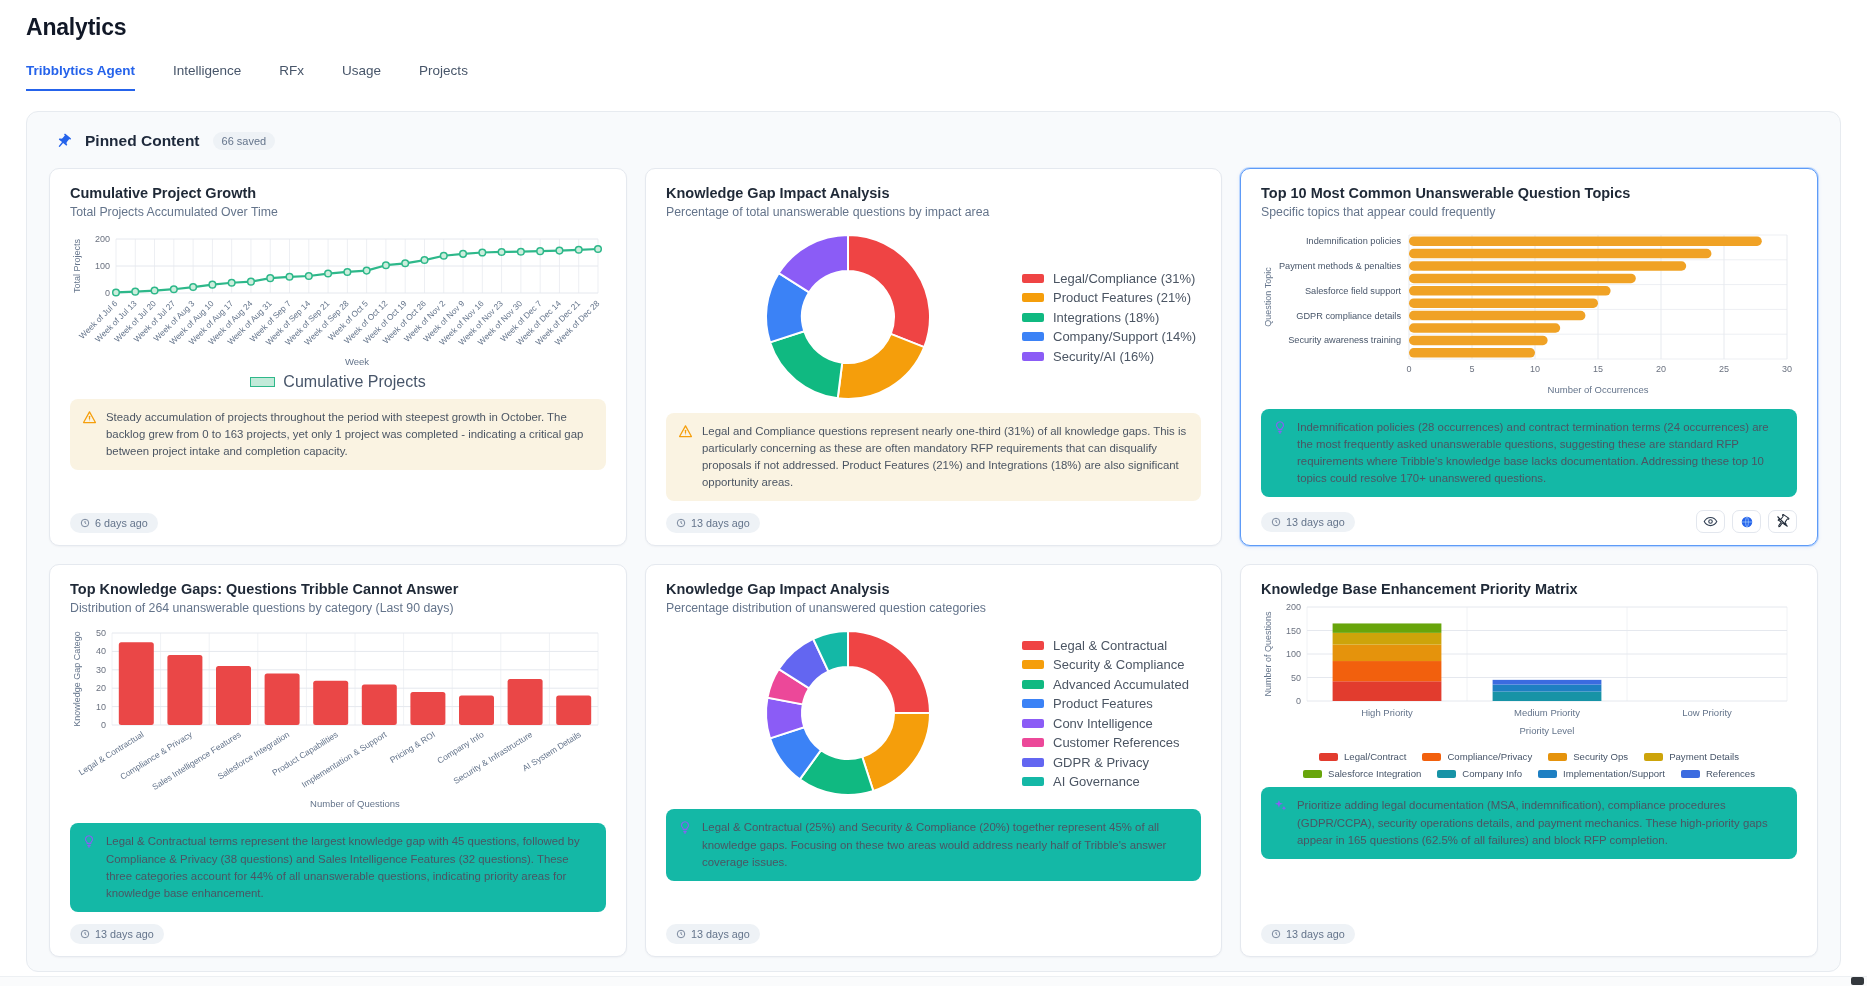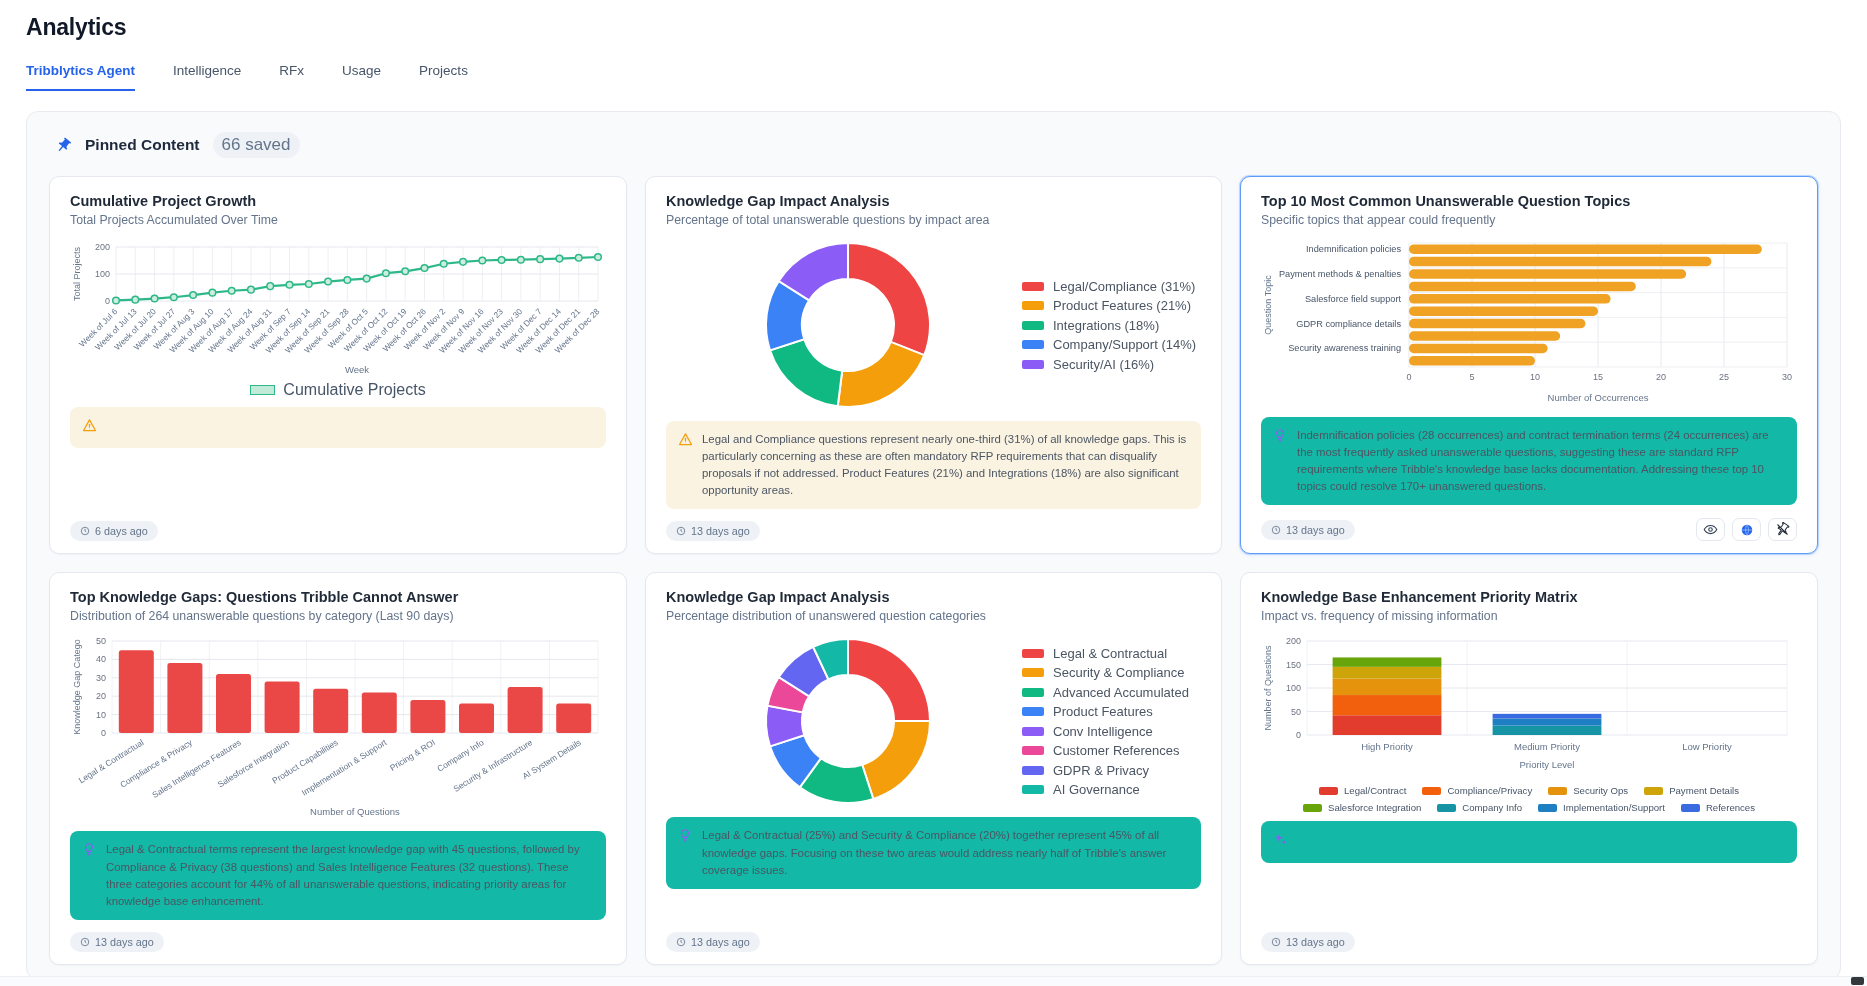--- a/index.html
+++ b/index.html
@@ -11,21 +11,21 @@
   .page-title { font-size:23px; font-weight:700; color:#111827; letter-spacing:-.2px; }
   .page-sub { margin-top:9px; font-size:13.8px; color:#4b5563; }
 
   .tabs { display:flex; gap:38px; margin-top:22px; padding:0 26px; }
   .tab { font-size:13.5px; color:#475569; padding-bottom:11px; cursor:pointer; border-bottom:2.5px solid transparent; }
   .tab.active { color:#2563eb; font-weight:700; border-bottom-color:#2563eb; }
 
   .panel { margin:20px 26px 0 26px; background:#f8fafc; border:1px solid #e7ebf0; border-radius:12px; padding:18px 22px 14px 22px; }
   .panel-header { display:flex; align-items:center; gap:13px; margin:2px 0 18px 6px; }
   .panel-title { font-size:15.5px; font-weight:700; color:#1e293b; }
-  .badge { font-size:17px; color:#64748b; background:#eef2f6; border-radius:999px; padding:3px 9px; }
+  .badge { font-size:11px; color:#64748b; background:#eef2f6; border-radius:999px; padding:3px 9px; }
 
   .grid { display:grid; grid-template-columns:repeat(3,1fr); gap:18px; }
   .card { background:#fff; border:1px solid #e5e9ef; border-radius:10px; padding:16px 20px 12px 20px;
     display:flex; flex-direction:column; box-shadow:0 1px 2px rgba(16,24,40,.04); }
   .card.highlighted { border:1px solid #5e9bf7; box-shadow:0 0 0 1px #bcd7fe, 0 1px 4px rgba(37,99,235,.12); }
   .card-title { font-size:14.5px; font-weight:700; color:#1f2937; }
   .card-sub { font-size:12.3px; color:#64748b; margin-top:4px; margin-bottom:8px; }
 
   .chart { margin-top:2px; }
   .line-legend { display:flex; align-items:center; justify-content:center; gap:8px; margin-top:0px; }
@@ -184,20 +184,21 @@
         <span class="lbl">Cumulative Projects</span>
       </div>
       <div class="annotation warning">
         <span class="ann-icon">
           <svg width="15" height="15" viewBox="0 0 24 24" fill="none" stroke="#f59e0b" stroke-width="2" stroke-linecap="round" stroke-linejoin="round">
               <path d="M12 3 2.5 20h19L12 3Z"></path>
               <path d="M12 10v4.5"></path>
               <circle cx="12" cy="17.3" r=".7" fill="#f59e0b" stroke="none"></circle>
             </svg>
         </span>
+        <p>Steady accumulation of projects throughout the period with steepest growth in October. The backlog grew from 0 to 163 projects, yet only 1 project was completed - indicating a critical gap between project intake and completion capacity.</p>
       </div>
       <div class="card-footer">
         <span class="time-pill">
           <svg width="10" height="10" viewBox="0 0 24 24" fill="none" stroke="#64748b" stroke-width="2">
               <circle cx="12" cy="12" r="9"></circle>
               <path d="M12 7v5l3 2"></path>
             </svg>
           <span>6 days ago</span>
         </span>
       </div>
@@ -476,21 +477,20 @@
               <circle cx="12" cy="12" r="9"></circle>
               <path d="M12 7v5l3 2"></path>
             </svg>
           <span>13 days ago</span>
         </span>
       </div>
     </article>
 
     <article class="card">
       <h3 class="card-title">Knowledge Base Enhancement Priority Matrix</h3>
-      <p class="card-sub">Impact vs. frequency of missing information</p>
       <div class="chart"><svg width="536" height="140">
             <line x1="46" y1="8" x2="46" y2="102" stroke="#f0f2f5"></line>
             <line x1="206" y1="8" x2="206" y2="102" stroke="#f0f2f5"></line>
             <line x1="366" y1="8" x2="366" y2="102" stroke="#f0f2f5"></line>
             <line x1="526" y1="8" x2="526" y2="102" stroke="#f0f2f5"></line>
             <line x1="46" y1="102" x2="526" y2="102" stroke="#e5e8ee"></line>
             <text x="40" y="105" font-size="9" fill="#6b7280" text-anchor="end">0</text>
             <line x1="46" y1="78.5" x2="526" y2="78.5" stroke="#e5e8ee"></line>
             <text x="40" y="81.5" font-size="9" fill="#6b7280" text-anchor="end">50</text>
             <line x1="46" y1="55" x2="526" y2="55" stroke="#e5e8ee"></line>
@@ -546,20 +546,21 @@
               <span>References</span>
             </span>
           </div></div>
       <div class="annotation ai">
         <span class="ann-icon">
           <svg width="15" height="15" viewBox="0 0 24 24" fill="#8b5cf6">
               <path d="M9.5 3l1.6 4.6 4.6 1.6-4.6 1.6L9.5 15.4 7.9 10.8 3.3 9.2l4.6-1.6L9.5 3Z"></path>
               <path d="M17.5 12.5l1 2.7 2.7 1-2.7 1-1 2.7-1-2.7-2.7-1 2.7-1 1-2.7Z"></path>
             </svg>
         </span>
+        <p>Prioritize adding legal documentation (MSA, indemnification), compliance procedures (GDPR/CCPA), security operations details, and payment mechanics. These high-priority gaps appear in 165 questions (62.5% of all failures) and block RFP completion.</p>
       </div>
       <div class="card-footer">
         <span class="time-pill">
           <svg width="10" height="10" viewBox="0 0 24 24" fill="none" stroke="#64748b" stroke-width="2">
               <circle cx="12" cy="12" r="9"></circle>
               <path d="M12 7v5l3 2"></path>
             </svg>
           <span>13 days ago</span>
         </span>
       </div>

